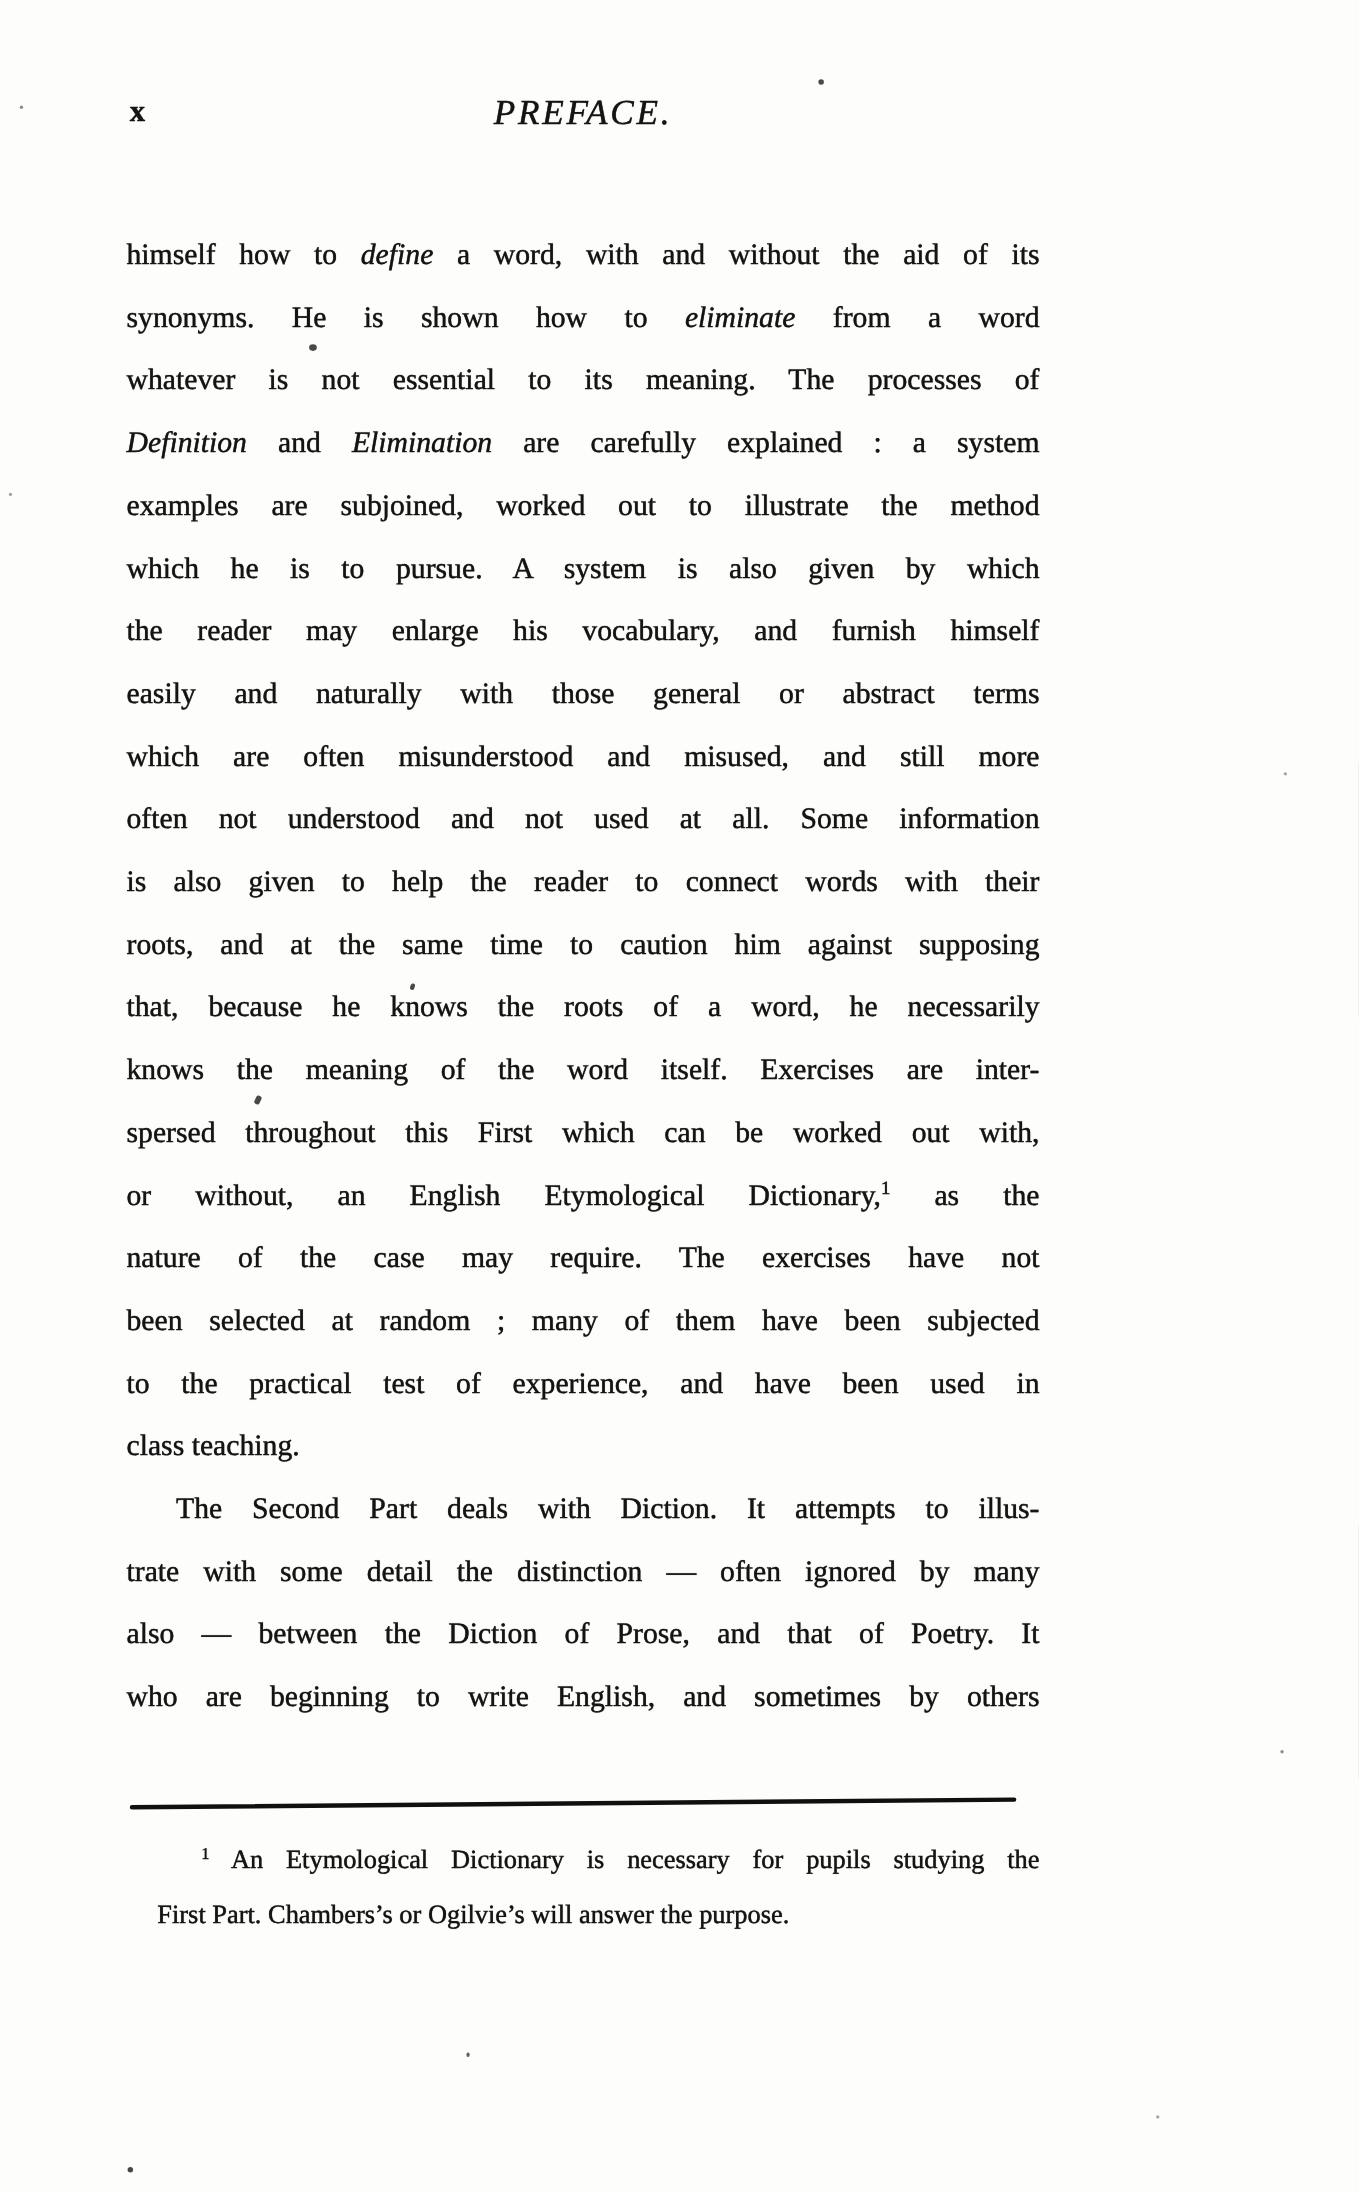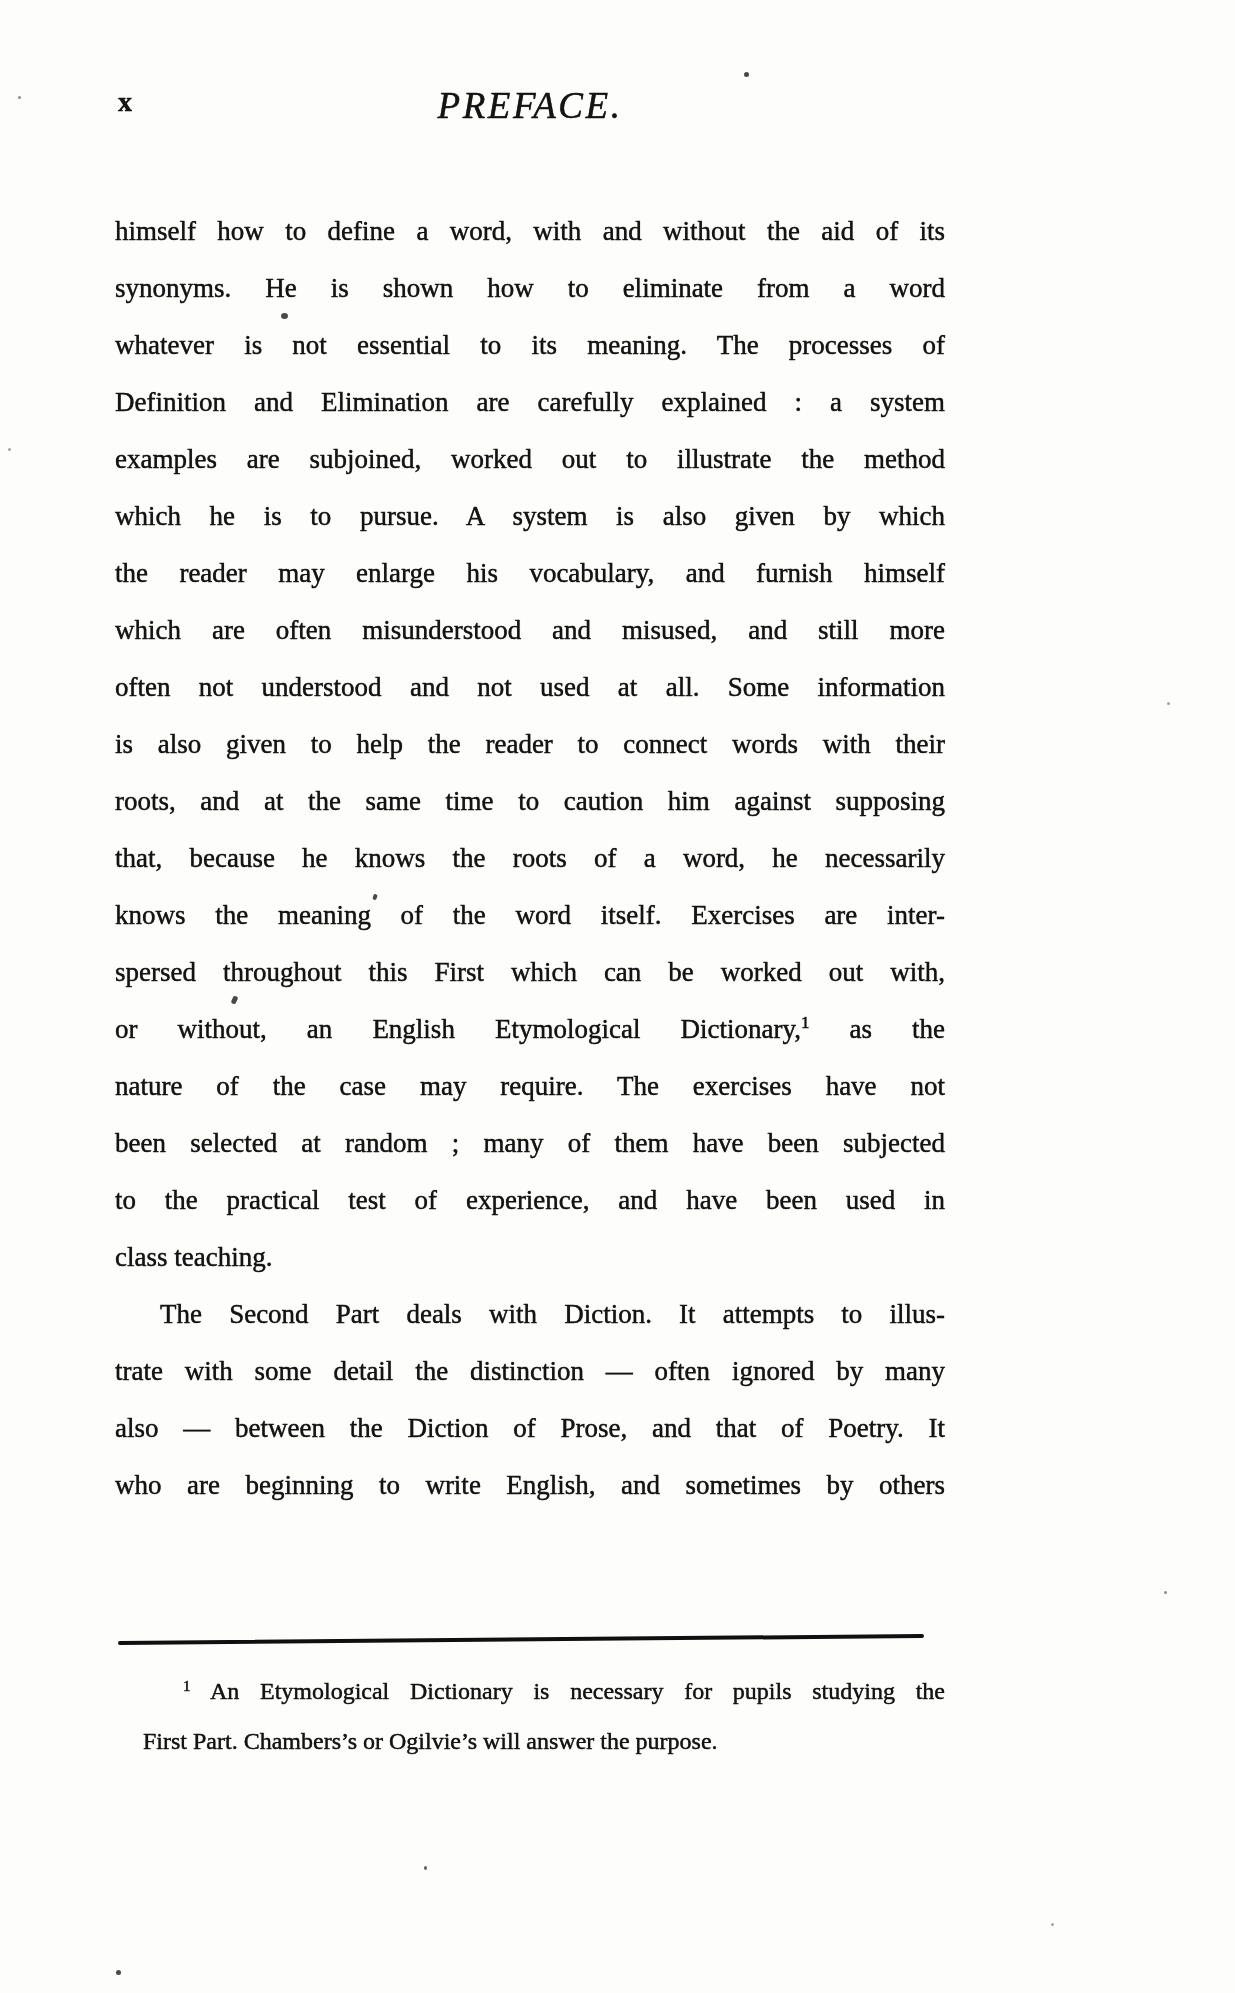--- a/index.html
+++ b/index.html
@@ -22,40 +22,40 @@
     font-weight: bold;
     letter-spacing: 1px;
   }
   .header-title {
     position: absolute;
     left: 115px;
     top: 84px;
     width: 830px;
     text-align: center;
     font-style: italic;
-    font-size: 37px;
+    font-size: 32px;
     letter-spacing: 2.5px;
   }
   .body-block {
     position: absolute;
     left: 115px;
     top: 203px;
     width: 830px;
   }
   .line {
     height: 57px;
     line-height: 57px;
     font-size: 27px;
     text-align: justify;
     text-align-last: justify;
     white-space: normal;
   }
   .line.pl { text-align-last: left; }
   .line.ind { text-indent: 45px; }
-  .it { }
+  .it { font-style: italic; }
   .sup {
     font-size: 17px;
     vertical-align: 10px;
     line-height: 0;
     -webkit-text-stroke: 0.4px rgba(20,20,20,0.9);
   }
   .rule {
     position: absolute;
     left: 118px;
     top: 1641px;
@@ -102,20 +102,21 @@
   <div class="header-title">PREFACE.</div>
 
   <div class="body-block">
     <div class="line"><span>himself how to </span><span class="it">define</span><span> a word, with and without the aid of its</span></div>
     <div class="line"><span>synonyms. He is shown how to </span><span class="it">eliminate</span><span> from a word</span></div>
     <div class="line"><span>whatever is not essential to its meaning. The processes of</span></div>
     <div class="line"><span class="it">Definition</span><span> and </span><span class="it">Elimination</span><span> are carefully explained : a system</span></div>
     <div class="line"><span>examples are subjoined, worked out to illustrate the method</span></div>
     <div class="line"><span>which he is to pursue. A system is also given by which</span></div>
     <div class="line"><span>the reader may enlarge his vocabulary, and furnish himself</span></div>
+    <div class="line"><span>easily and naturally with those general or abstract terms</span></div>
     <div class="line"><span>which are often misunderstood and misused, and still more</span></div>
     <div class="line"><span>often not understood and not used at all. Some information</span></div>
     <div class="line"><span>is also given to help the reader to connect words with their</span></div>
     <div class="line"><span>roots, and at the same time to caution him against supposing</span></div>
     <div class="line"><span>that, because he knows the roots of a word, he necessarily</span></div>
     <div class="line"><span>knows the meaning of the word itself. Exercises are inter-</span></div>
     <div class="line"><span>spersed throughout this First which can be worked out with,</span></div>
     <div class="line"><span>or without, an English Etymological Dictionary,</span><span class="sup">1</span><span> as the</span></div>
     <div class="line"><span>nature of the case may require. The exercises have not</span></div>
     <div class="line"><span>been selected at random ; many of them have been subjected</span></div>

